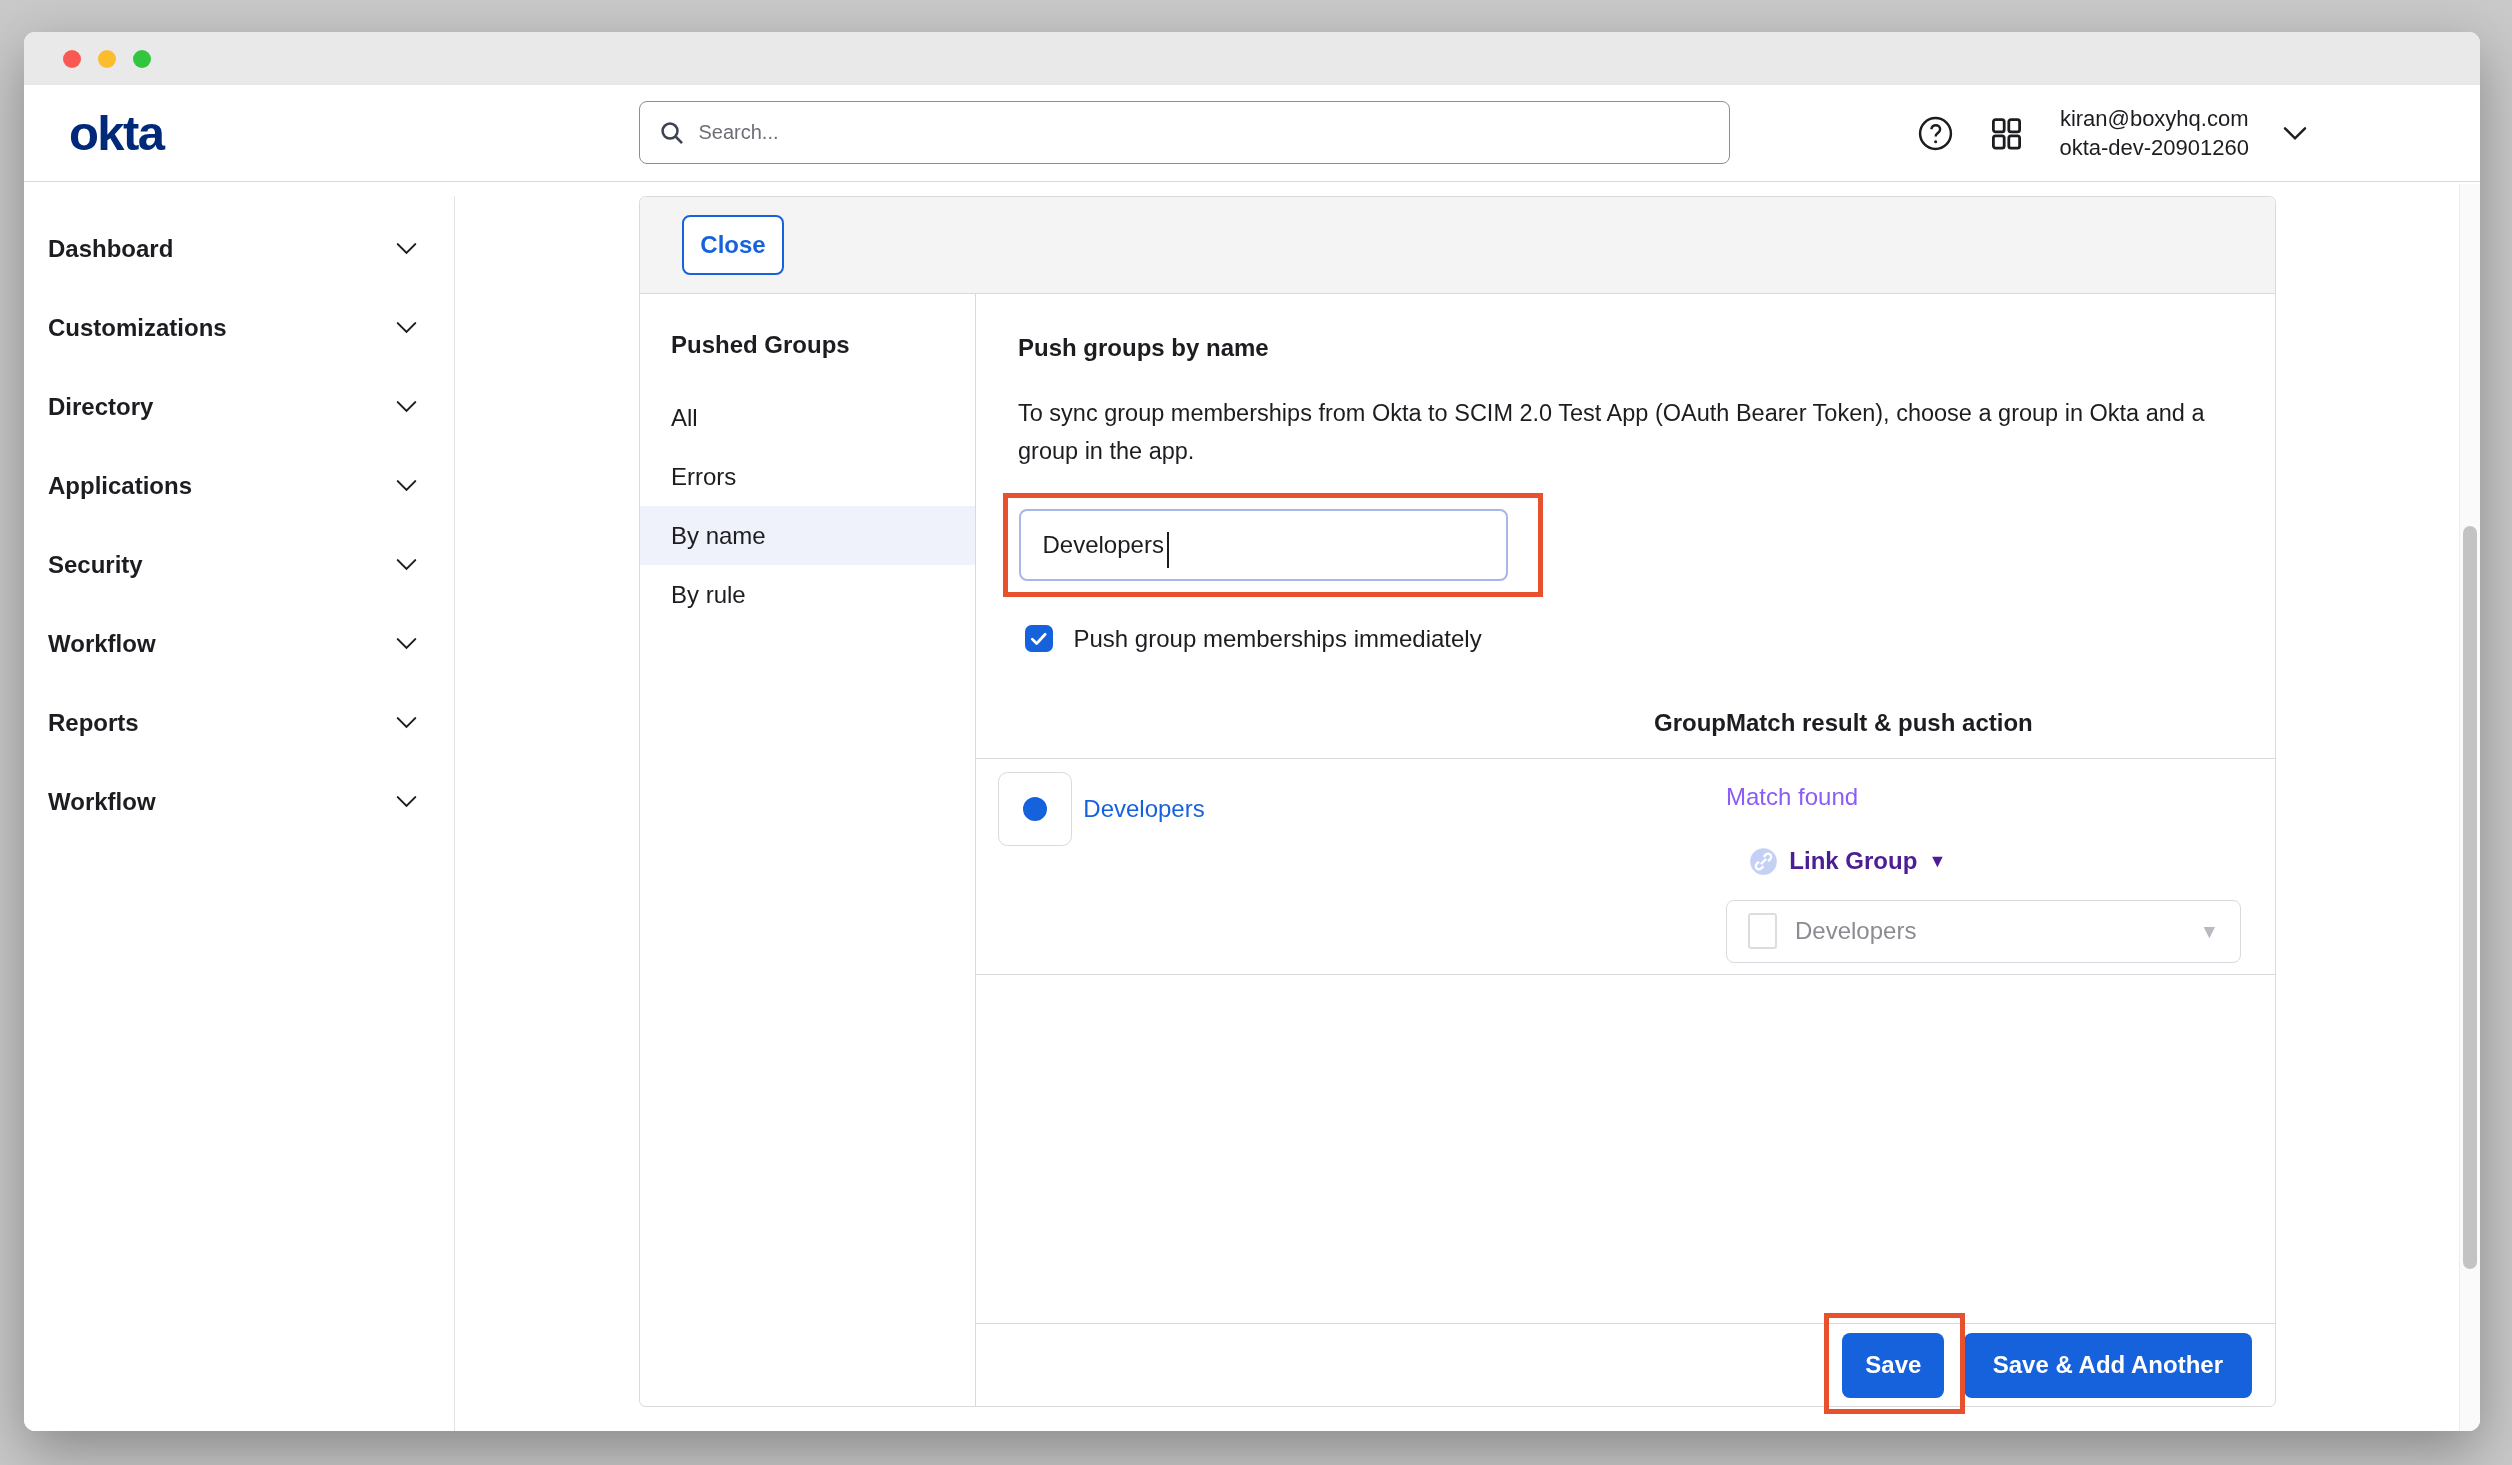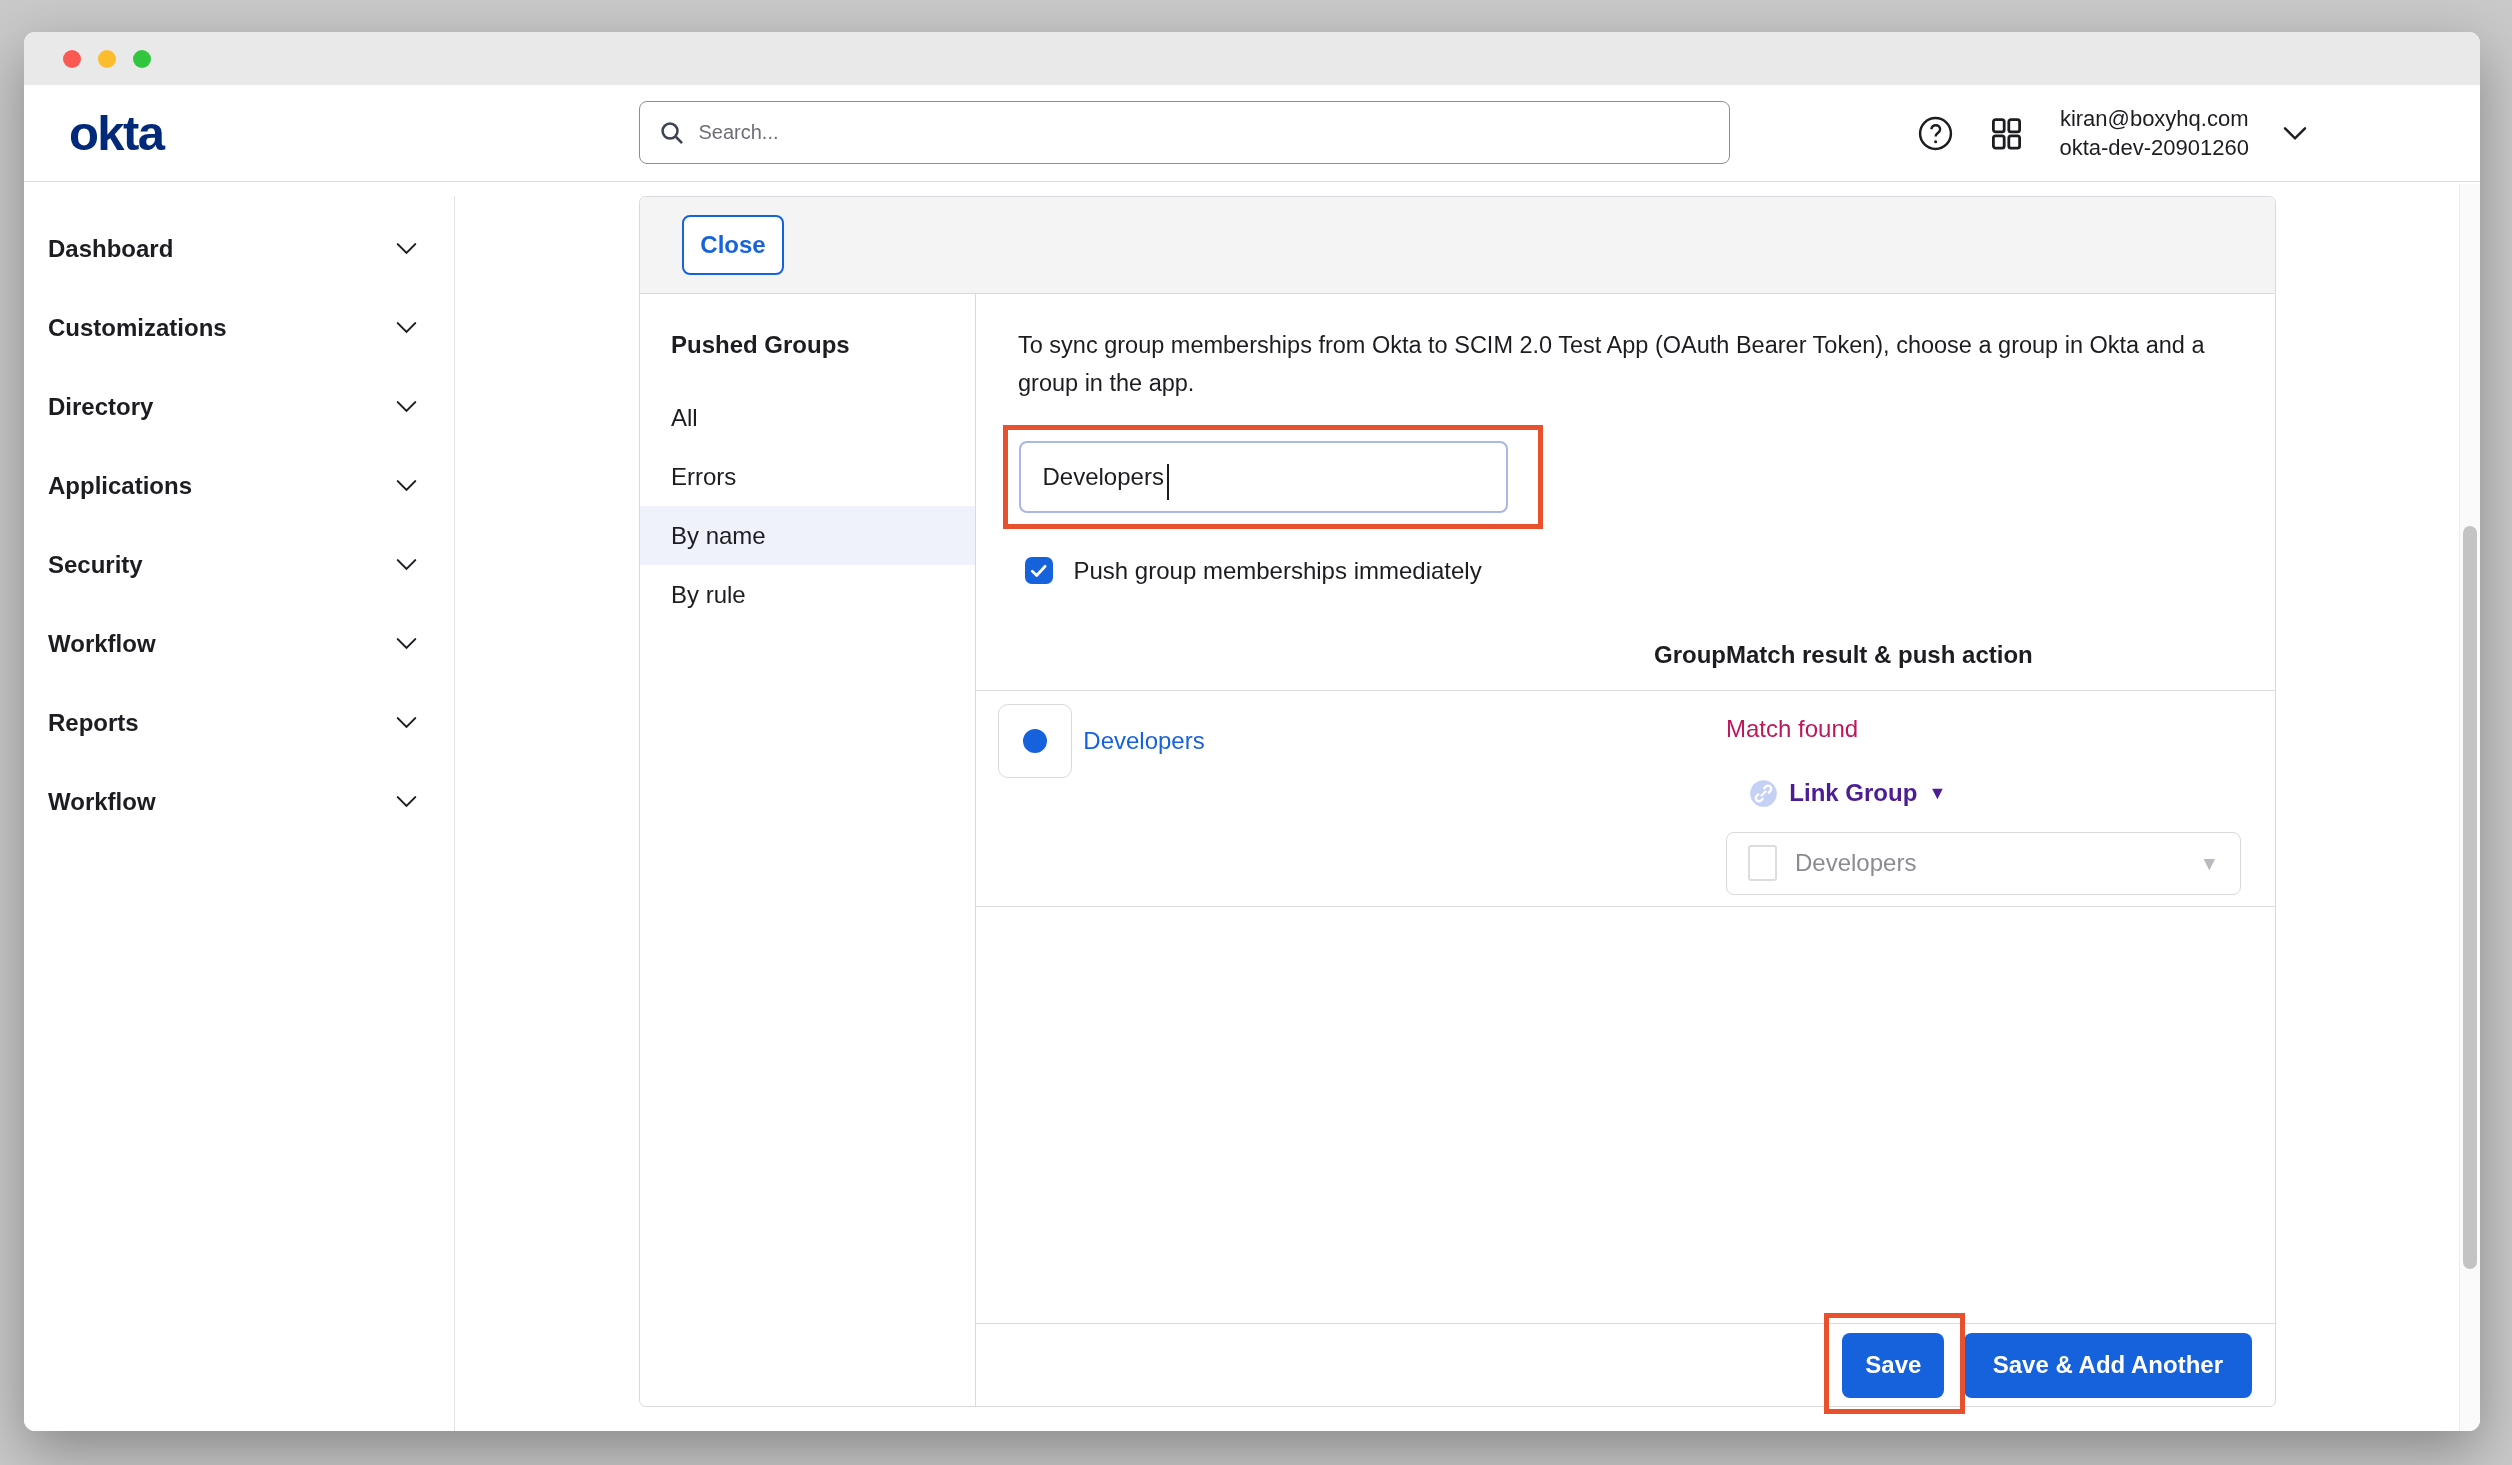--- a/index.html
+++ b/index.html
@@ -64,21 +64,21 @@
   .tbl-head { display:flex; margin-top:56px; border-bottom:1.6px solid #d9d9de; padding-bottom:21px;text-align:right; }
   .tbl-head .c1 { width:750px; padding-left:42px; }
   .tbl-head .c1, .tbl-head .c2 { font-weight:700; font-size:24px; color:#1d1d21; }
 
   .tbl-row { display:flex; border-bottom:1.6px solid #d9d9de; padding:13px 0 11.3px; align-items:flex-start; }
   .row-c1 { width:750px; display:flex; align-items:center; padding-left:22px; height:74px; }
   .group-tile { width:74px; height:74px; border:1.6px solid #d9d9de; border-radius:9.7px; display:flex; align-items:center; justify-content:center; background:#fff; }
   .donut { width:21px; height:21px; border:12px solid #1662dd; border-radius:50%; }
   .group-link { margin-left:11.3px; color:#1662dd; font-size:24px; text-decoration:none; cursor:pointer; }
   .row-c2 { padding-top:11.3px; }
-  .match-status { font-size:24px; color:#be185d; }
+  .match-status { font-size:24px; color:#8b5cf6; }
   .link-action { margin:36px 0 0 23px; display:flex; align-items:center; gap:11.3px; color:#4c1d95; font-weight:700; font-size:24px; cursor:default; }
   .link-caret { font-size:18px; }
   .app-select { margin-top:24px; width:515px; height:63px; border:1.6px solid #d9d9de; border-radius:8px;
                 display:flex; align-items:center; padding:0 21px; gap:18px; cursor:default; }
   .app-ico { width:29px; height:36px; border:2.4px solid #dcdce1; border-radius:3.2px; }
   .app-val { color:#8b8b93; font-size:24px; }
   .app-caret { margin-left:auto; color:#b9b9c0; font-size:19.4px; }
 
   .spacer { flex:1; }
   .modal-footer { flex:0 0 83px; border-top:1.6px solid #d9d9de; display:flex; align-items:center;
@@ -223,20 +223,21 @@
     <div class="modal-body">
       <div class="group-nav">
         <div class="group-nav-title">Pushed Groups</div>
         <div class="gn-item">All</div>
         <div class="gn-item">Errors</div>
         <div class="gn-item selected">By name</div>
         <div class="gn-item">By rule</div>
       </div>
 
       <div class="content">
+        <h2>Push groups by name</h2>
         <p class="desc">To sync group memberships from Okta to SCIM 2.0 Test App (OAuth Bearer Token), choose a group in Okta and a group in the app.</p>
 
         <div class="annot-input">
           <input class="group-input" value="Developers" style="">
           <span class="text-caret"></span>
         </div>
 
         <div class="check-row">
           <span class="checkbox">
             <svg width="19.4" height="19.4" viewBox="0 0 24 24" fill="none" stroke="#fff" stroke-width="3.4" stroke-linecap="round" stroke-linejoin="round">

